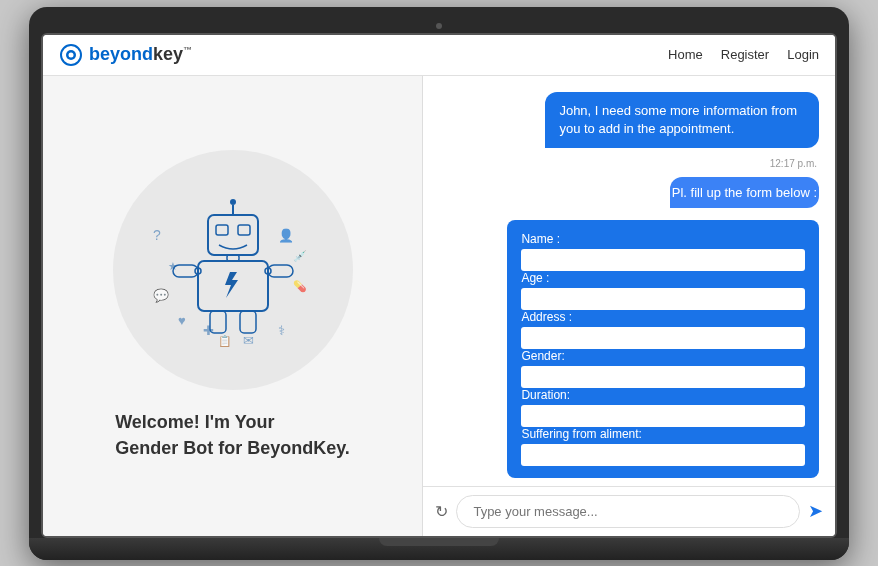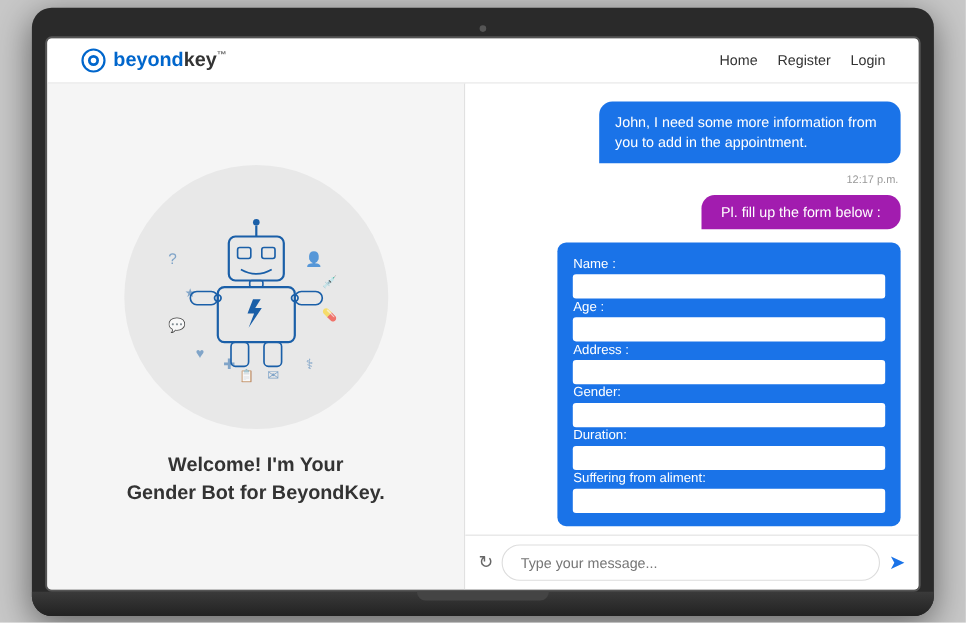--- a/index.html
+++ b/index.html
@@ -42,21 +42,21 @@
       height: 8px;
       background: #444;
       border-radius: 0 0 8px 8px;
       margin: 0 auto;
     }
 
     
     .navbar {
       display: flex;
       align-items: center;
-      padding: 8px 30px;
+      padding: 8px 16px;
       background: #fff;
       border-bottom: 1px solid #e0e0e0;
     }
     .logo-area {
       display: flex;
       align-items: center;
       gap: 6px;
       flex: 1;
     }
     .logo-icon {
@@ -112,21 +112,20 @@
       background: #e8e8e8;
       border-radius: 50%;
       display: flex;
       align-items: center;
       justify-content: center;
       position: relative;
       margin-bottom: 20px;
     }
 
     .welcome-text {
-      text-align: center;
       font-size: 18px;
       font-weight: bold;
       color: #333;
       line-height: 1.4;
     }
 
     
     .right-panel {
       flex: 1;
       display: flex;
@@ -157,24 +156,24 @@
 
     .message-time {
       font-size: 10px;
       color: #999;
       align-self: flex-end;
       margin-top: 2px;
       margin-right: 2px;
     }
 
     .fill-form-bubble {
-      background: #a21caf;
+      background: #3b82f6;
       color: #fff;
       border-radius: 12px 12px 12px 0;
-      padding: 8px 18px;
+      padding: 8px 2px;
       align-self: flex-end;
       font-size: 13px;
       margin-bottom: 4px;
     }
 
     
     .form-card {
       background: #1a73e8;
       border-radius: 8px;
       padding: 12px 14px;

